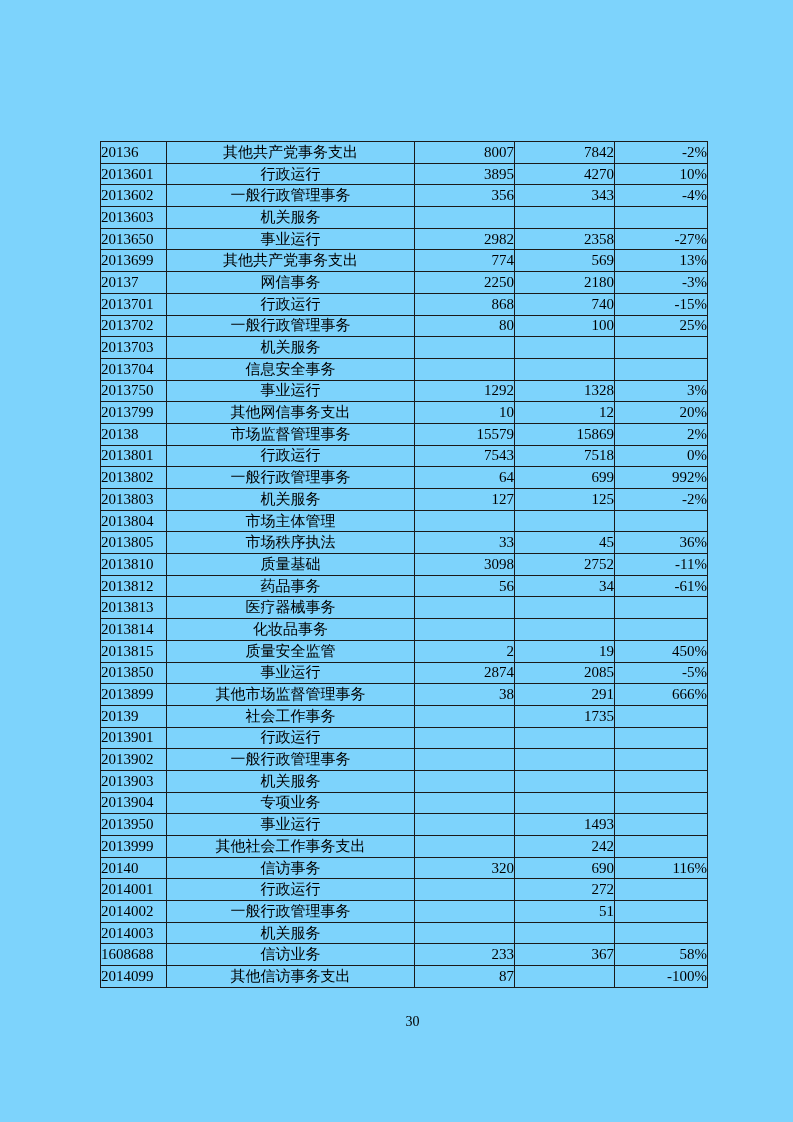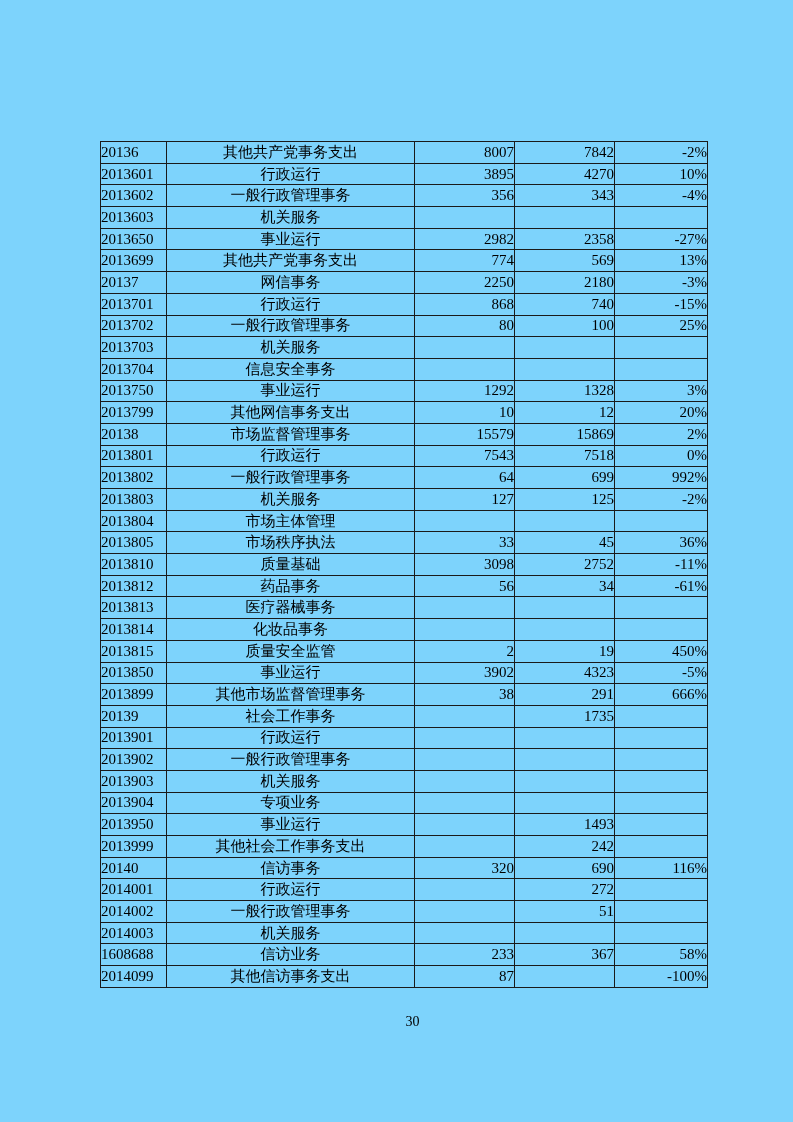--- a/index.html
+++ b/index.html
@@ -265,22 +265,22 @@
     <td class="c-name">质量安全监管</td>
     <td class="c-num">2</td>
     <td class="c-num">19</td>
     <td class="c-pct">450%</td>
   </tr>
 
 
   <tr>
     <td class="c-code">2013850</td>
     <td class="c-name">事业运行</td>
-    <td class="c-num">3902</td>
-    <td class="c-num">4323</td>
+    <td class="c-num">2874</td>
+    <td class="c-num">2085</td>
     <td class="c-pct">-5%</td>
   </tr>
 
   <tr>
     <td class="c-code">2013899</td>
     <td class="c-name">其他市场监督管理事务</td>
     <td class="c-num">38</td>
     <td class="c-num">291</td>
     <td class="c-pct">666%</td>
   </tr>

